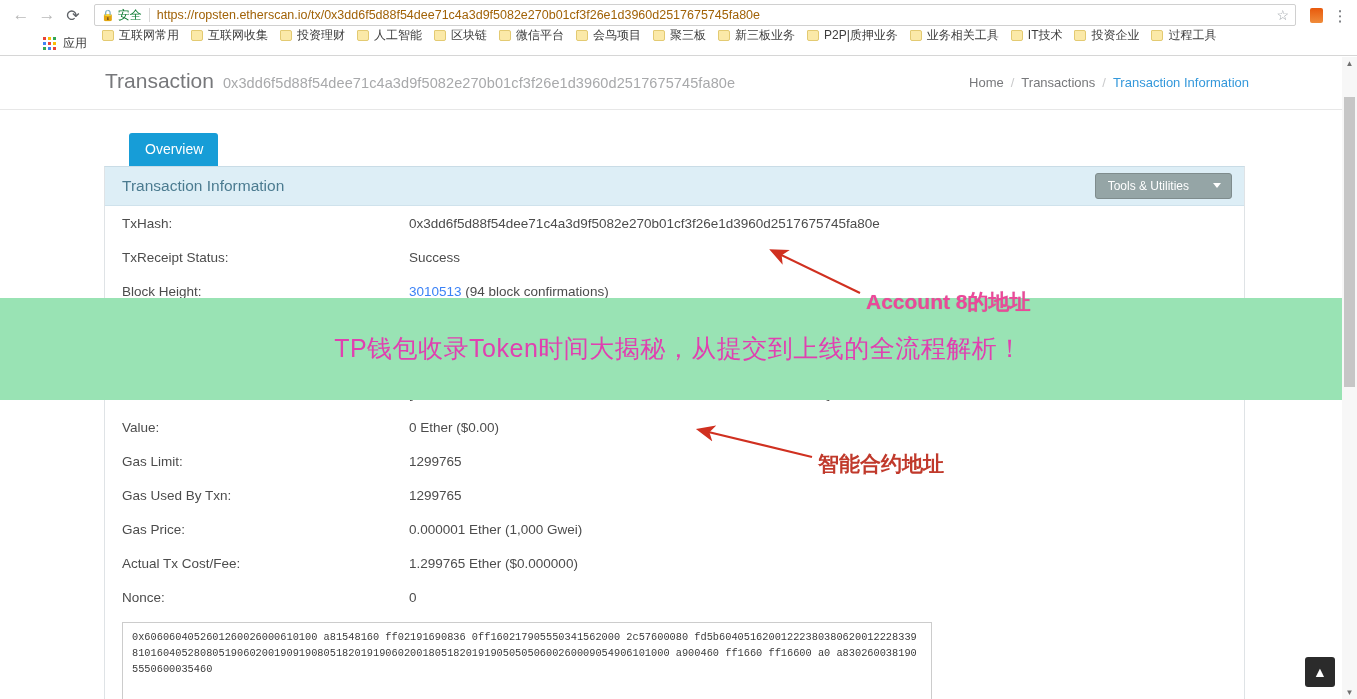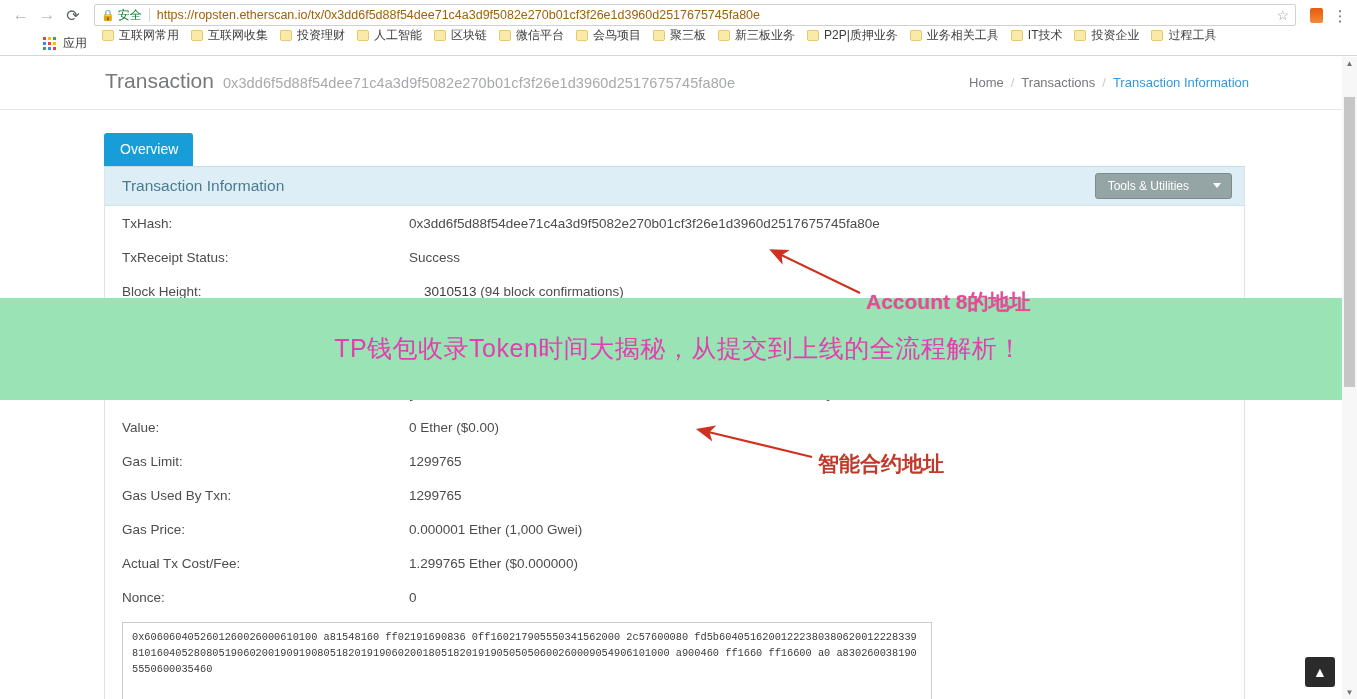--- a/index.html
+++ b/index.html
@@ -64,21 +64,21 @@
   .page-header { position:absolute; left:0; top:57px; width:1357px; height:53px; background:#fff; border-bottom:1px solid #e7e7e7; }
   .ph-title { position:absolute; left:105px; top:12px; font-size:21px; color:#77787b; font-weight:400; }
   .ph-hash { font-size:14.5px; color:#a8a9ab; margin-left:9px; letter-spacing:.1px; }
   .crumbs { position:absolute; right:108px; top:18px; font-size:13px; color:#77787b; white-space:nowrap; }
   .crumbs a { color:#77787b; text-decoration:none; }
   .crumbs .sep { color:#c9cacb; margin:0 7px; }
   .crumbs .cur { color:#3498db; }
 
   
   .card { position:absolute; left:104px; top:133px; width:1141px; }
-  .tabs { display:flex; }
+  .tabs { display:flex;margin-left:25px; }
   .tab {
     background:#179dd7; color:#fff; font-size:14px;
     padding:8px 15px 8px 16px; border-radius:3px 3px 0 0; line-height:1.2;
   }
   .card-body { border:1px solid #dfe3e6; border-top:1px solid #c9dce6; background:#fff; }
   .card-head {
     background:#ddeef6; height:39px; display:flex; align-items:center;
     justify-content:space-between; padding:0 12px 0 17px; border-bottom:1px solid #cfe2ec;
   }
   .card-head h2 { margin:0; font-size:15.5px; font-weight:400; color:#4b7b90; }
@@ -87,21 +87,21 @@
     border:1px solid #7f8c8d; border-radius:3px;
     padding:5px 10px 5px 12px; display:flex; align-items:center; gap:24px; cursor:pointer;
   }
   .caret { width:0; height:0; border-left:4px solid transparent; border-right:4px solid transparent; border-top:5px solid #fff; }
 
   .rows { padding:0; }
   .row { display:flex; align-items:flex-end; min-height:34px; padding:9px 0 9px 17px; font-size:13.5px; }
   .row .lbl { width:287px; flex:0 0 287px; color:#4c4c4c; }
   .row .val { color:#4c4c4c; }
   .val .lnk { color:#3498db; text-decoration:none; }
-  .val .tealink { color:#404040; text-decoration:none;margin-left:15px; }
+  .val .tealink { color:#3b82f6; text-decoration:none; }
   .val .greenlink { color:#5aa469; text-decoration:none; }
   .check {
     display:inline-block; width:13px; height:13px; border-radius:50%;
     background:#1aa260; color:#fff; font-size:10px; line-height:13px;
     text-align:center; vertical-align:1px; margin-left:6px;
   }
   .inputdata-row { padding-top:8px; }
   .inputbox {
     width:810px; height:120px; border:1px solid #ccc; background:#fff;
     font-family:"Liberation Mono", monospace; font-size:10.3px; color:#3a3a3a;

